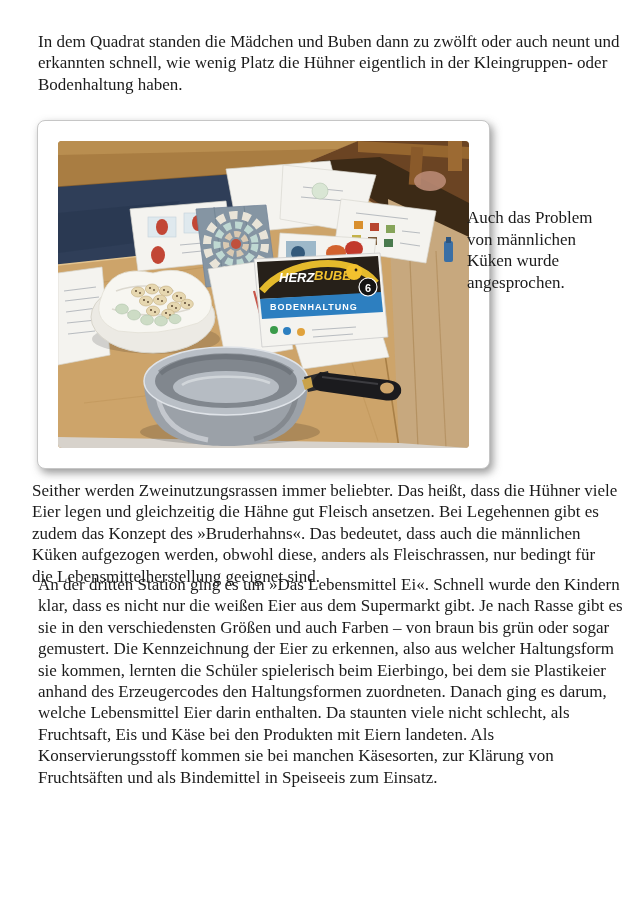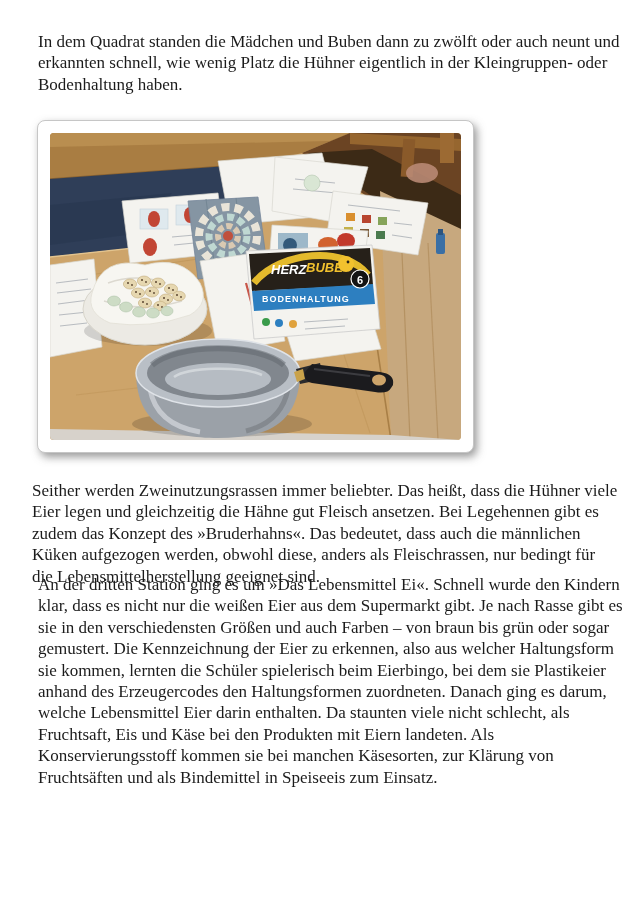--- a/index.html
+++ b/index.html
@@ -30,21 +30,21 @@
     margin:0 0 13px 0;
     font-size:17px;line-height:21.6px;
   }
   .photo-frame{
     position:absolute;left:37px;top:120px;
     width:411px;height:307px;
     margin:0;
     background:#ffffff;
     border:1px solid #c6c6c6;
     border-radius:8px;
-    padding:12px;
+    padding:20px;
     box-shadow:3px 4px 8px rgba(70,70,70,.55);
   }
   .photo-frame .scene{
     display:block;border-radius:4px;overflow:hidden;
   }
   
   .qe{fill:#e6d7b0;stroke:#c3ad7d;stroke-width:.6;}
   .sp{fill:#5a4631;}
   .ge{fill:#cddcc5;stroke:#b0c4ab;stroke-width:.6;}
   .paper{fill:#f4f3ef;stroke:#d9d7d0;stroke-width:.7;}
@@ -233,19 +233,20 @@
           <polygon points="244,239 253,236 255,246 247,249" fill="#c9a24a"></polygon>
           <path d="M262,231 L330,239 Q345,241 343,252 L341,255 Q338,261 325,259 L262,250 Q253,248 255,239 Z" fill="#1b1b1e"></path>
           <ellipse cx="329" cy="247" rx="7" ry="5.5" fill="#cda46a"></ellipse>
           <path d="M264,236 L320,243" stroke="#3c3c40" stroke-width="2" fill="none"></path>
         </g>
       </g>
     </svg>
   </figure>
 
   <div class="aside">
+    <p>Auch das Problem von männlichen Küken wurde angesprochen.</p>
   </div>
 
   <p class="para" id="body1">Seither werden Zweinutzungsrassen immer beliebter. Das heißt, dass die Hühner viele Eier legen und gleichzeitig die Hähne gut Fleisch ansetzen. Bei Legehennen gibt es zudem das Konzept des »Bruderhahns«. Das bedeutet, dass auch die männlichen Küken aufgezogen werden, obwohl diese, anders als Fleischrassen, nur bedingt für die Lebensmittelherstellung geeignet sind.</p>
 
   <p class="para" id="body2">An der dritten Station ging es um »Das Lebensmittel Ei«. Schnell wurde den Kindern klar, dass es nicht nur die weißen Eier aus dem Supermarkt gibt. Je nach Rasse gibt es sie in den verschiedensten Größen und auch Farben – von braun bis grün oder sogar gemustert. Die Kennzeichnung der Eier zu erkennen, also aus welcher Haltungsform sie kommen, lernten die Schüler spielerisch beim Eierbingo, bei dem sie Plastikeier anhand des Erzeugercodes den Haltungsformen zuordneten. Danach ging es darum, welche Lebensmittel Eier darin enthalten. Da staunten viele nicht schlecht, als Fruchtsaft, Eis und Käse bei den Produkten mit Eiern landeten. Als Konservierungsstoff kommen sie bei manchen Käsesorten, zur Klärung von Fruchtsäften und als Bindemittel in Speiseeis zum Einsatz.</p>
 
 </div>
 
 </body></html>

